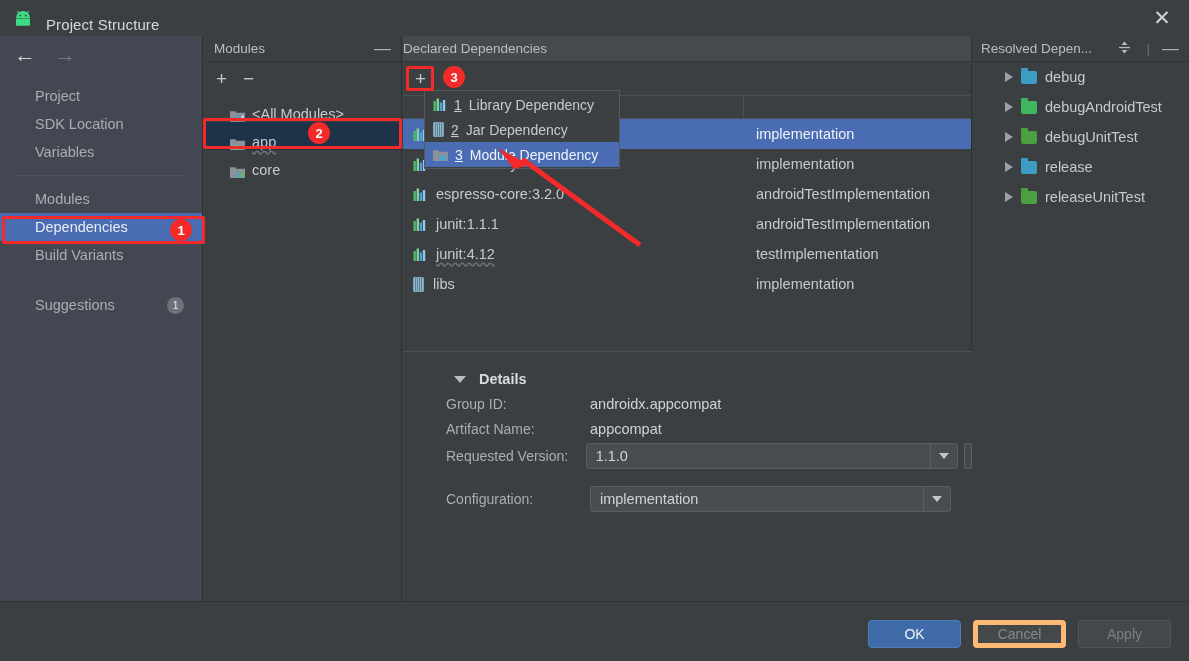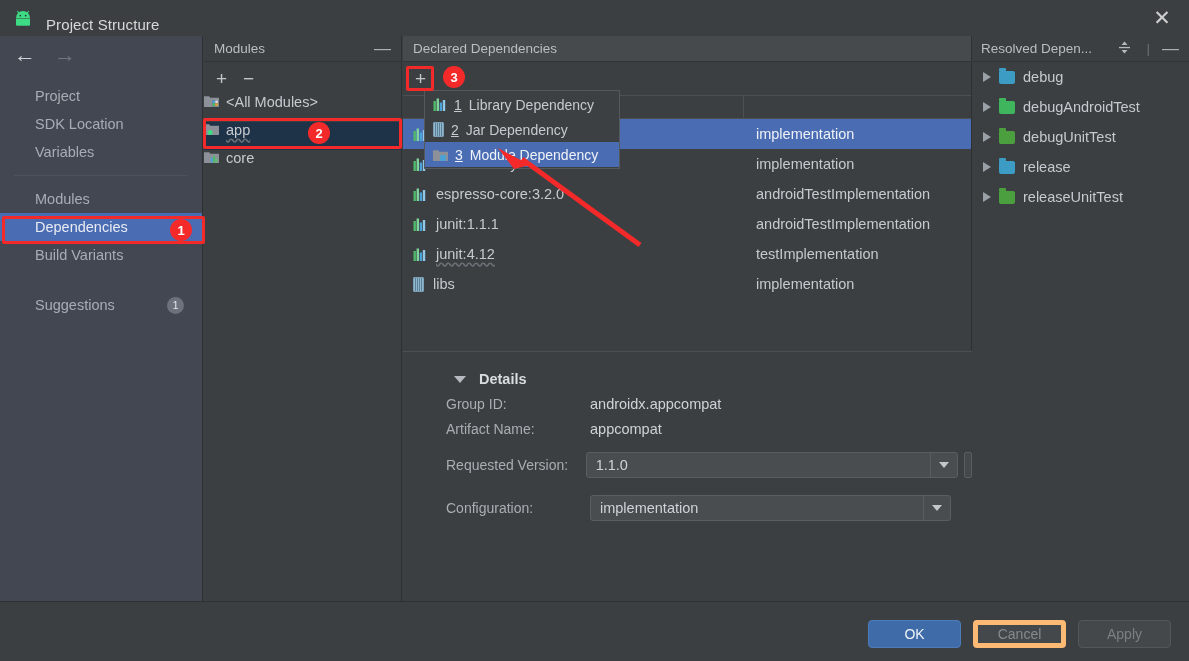--- a/index.html
+++ b/index.html
@@ -57,33 +57,33 @@
   }
   .panel-head {
     height: 26px; display: flex; align-items: center; justify-content: space-between;
     padding: 0 10px 0 10px; color: #b9bec4; font-size: 13.5px;
     border-bottom: 1px solid #323538;
   }
   .panel-head .dash { color: #b0b4ba; font-size: 17px; line-height: 10px; }
   .modules-toolbar { height: 32px; display: flex; align-items: center; gap: 16px; padding-left: 12px; }
   .tool-plus, .tool-minus { color: #c2c6cc; font-size: 19px; line-height: 19px; }
   .tree-row {
-    height: 28px; display: flex; align-items: flex-start; 
+    height: 28px; display: flex; align-items: flex-end; padding-left: 26px;
     color: #c6cad0; font-size: 14.5px; gap: 7px; position: relative;
   }
   .tree-row.sel { background: #1f3348; }
   .sq-icon { width: 15px; height: 13px; position: relative; flex: none; }
 
   
   .decl-panel {
     position: absolute; left: 403px; top: 36px; width: 569px; height: 565px;
     background: #3c3f41; border-right: 1px solid #2e3133;
   }
   .decl-head {
-    height: 26px; display: flex; align-items: center; padding-left: 10px;
+    height: 26px; display: flex; align-items: center; 
     color: #b9bec4; font-size: 13.5px; background: #464a4d; border-bottom: 1px solid #323538;
   }
   .decl-toolbar { height: 33px; display: flex; align-items: center; padding-left: 12px; }
   .decl-plus { color: #c2c6cc; font-size: 19px; line-height: 19px; }
   .table-head {
     height: 24px; display: flex; align-items: center;
     border-top: 1px solid #4c5053; border-bottom: 1px solid #4c5053;
     color: #b5b9bf; font-size: 13.5px;
   }
   .th-name { width: 341px; padding-left: 10px; border-right: 1px solid #4c5053; height: 100%; line-height: 23px; }
@@ -125,21 +125,21 @@
   .spin-stub { width: 8px; height: 26px; margin-left: 6px; border: 1px solid #5a5e62; border-radius: 2px; background: #45484b; }
 
   
   .res-panel {
     position: absolute; left: 973px; top: 36px; width: 216px; height: 565px; background: #3c3f41;
   }
   .res-head {
     height: 26px; display: flex; align-items: center; color: #b9bec4; font-size: 13.5px;
     padding-left: 8px; border-bottom: 1px solid #323538; gap: 8px;
   }
-  .res-row { height: 30px; display: flex; align-items: center; gap: 8px; padding-left: 10px; color: #c6cad0; font-size: 14.5px; }
+  .res-row { height: 30px; display: flex; align-items: center; gap: 8px; padding-left: 10px; color: #c6cad0; font-size: 14.5px; margin-left: 22px; }
   .tri-right { width: 0; height: 0; border-top: 5.5px solid transparent; border-bottom: 5.5px solid transparent; border-left: 8px solid #9aa0a7; flex: none; }
   .folder { width: 16px; height: 13px; border-radius: 1px 2px 2px 2px; flex: none; position: relative; }
   .folder::before { content:""; position:absolute; left:0; top:-3px; width:7px; height:3px; border-radius:1px 1px 0 0; background:inherit; }
 
   
   .bottom { position: absolute; left: 0; top: 601px; width: 1189px; height: 68px; background: #3c3f41; border-top: 1px solid #2e3133; }
   .btn {
     position: absolute; top: 18px; height: 28px; border-radius: 4px; font-size: 14px;
     display: flex; align-items: center; justify-content: center;
   }
@@ -373,21 +373,21 @@
     <div class="field-row">
       <span class="field-label">Group ID:</span>
       <span class="field-value">androidx.appcompat</span>
     </div>
 
     <div class="field-row">
       <span class="field-label">Artifact Name:</span>
       <span class="field-value">appcompat</span>
     </div>
 
-    <div class="field-row" style="margin-top:15px">
+    <div class="field-row" style="margin-top:6px">
       <span class="field-label">Requested Version:</span>
       <div class="combo" style="width:384px">
         <span class="txt">1.1.0</span>
         <span class="arrow-box">
             <span class="tri-sm"></span>
           </span>
       </div>
       <div class="spin-stub"></div>
     </div>
 

